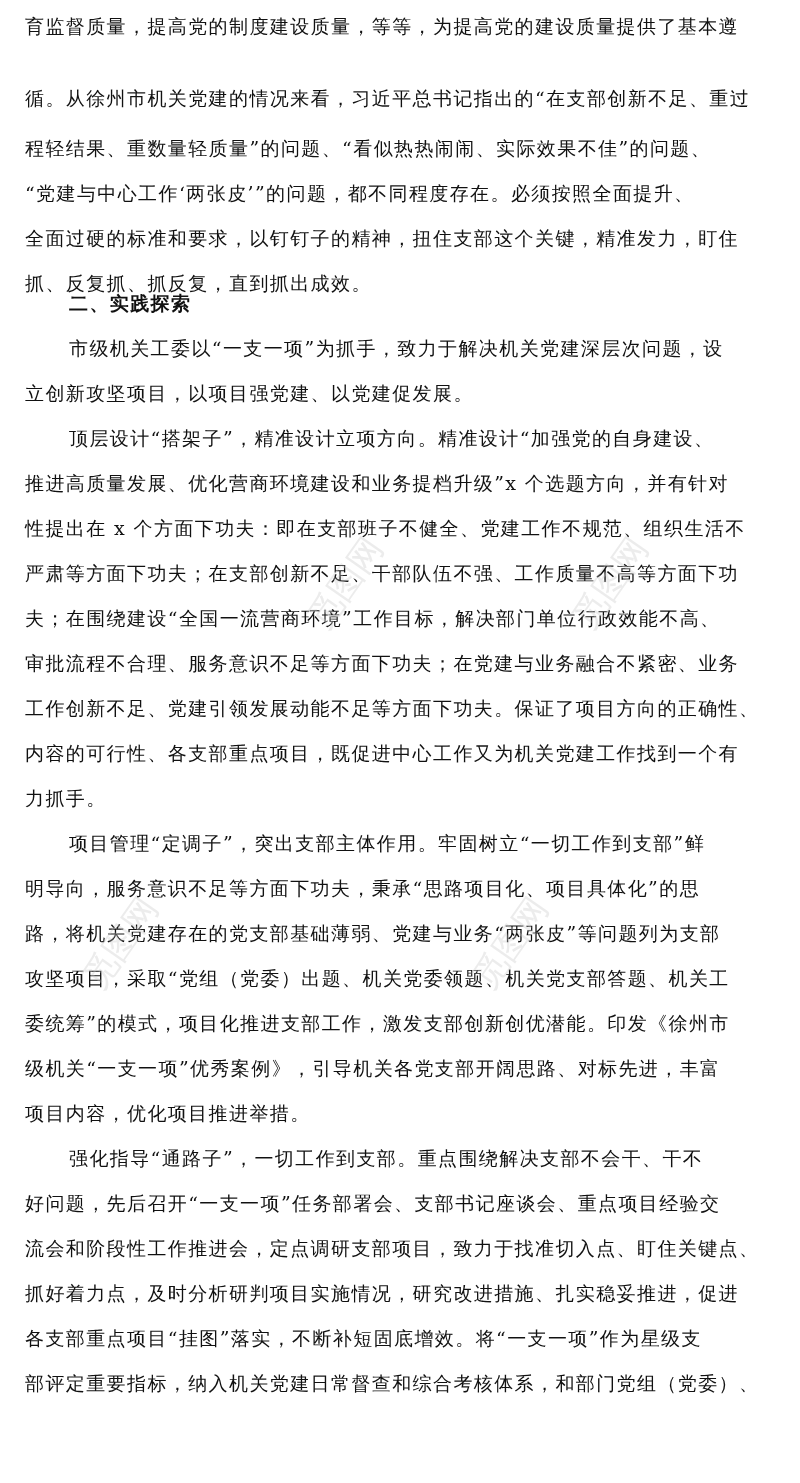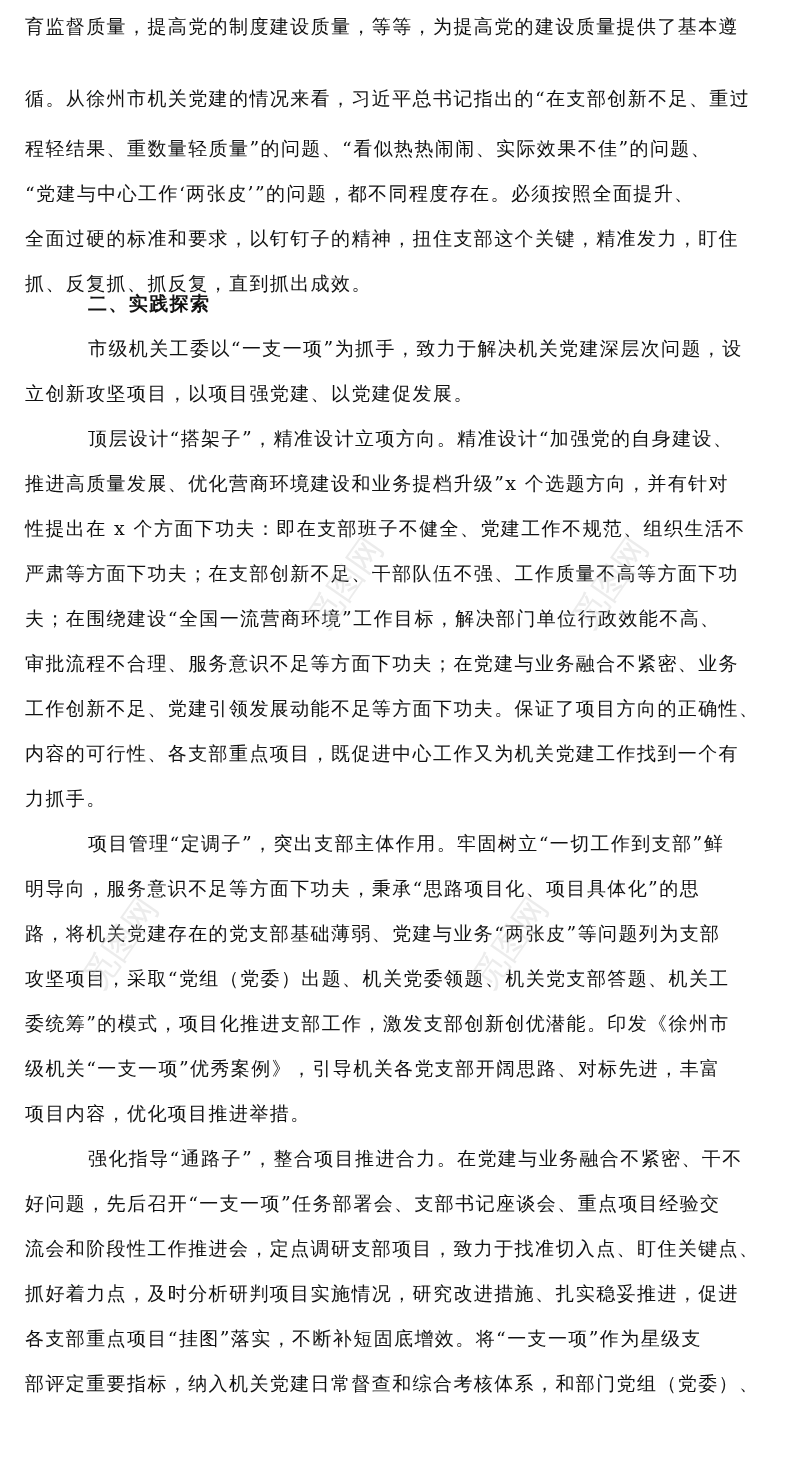--- a/index.html
+++ b/index.html
@@ -4,21 +4,21 @@
   <style>
     html, body { margin: 0; padding: 0; background: #ffffff; }
     body { width: 800px; height: 1483px; position: relative; overflow: hidden; }
     .page { position: absolute; left: 0; top: 0; width: 800px; height: 1313px; background: #fff; padding-left: 41px; }
     .doc {
       position: absolute; left: 25px; top: 0; width: 752px;
       font-family: "DejaVu Serif", "Liberation Serif", serif;
       font-size: 19px; color: #111; letter-spacing: 1.4px;
     }
     .line { position: absolute; left: 0; white-space: nowrap; line-height: 26px; }
-    .line.indent { left: 44px; margin-left: 19px; }
+    .line.indent { left: 44px; }
     .heading { font-weight: bold; }
     .watermark {
       position: absolute; color: rgba(200,200,200,0.35);
       font-family: "DejaVu Sans", sans-serif; font-size: 34px;
       transform: rotate(-55deg); pointer-events: none; white-space: nowrap;
     }
     .remaining-banner {
       position: absolute; left: 0; width: 800px; top: 1385px; text-align: center;
       font-family: "DejaVu Sans", "Liberation Sans", sans-serif; font-weight: bold;
       font-size: 38px; color: #a5a5a5; letter-spacing: 1px;
@@ -49,21 +49,21 @@
       <div class="line" style="top: 695px;">工作创新不足、党建引领发展动能不足等方面下功夫。保证了项目方向的正确性、</div>
       <div class="line" style="top: 740px;">内容的可行性、各支部重点项目，既促进中心工作又为机关党建工作找到一个有</div>
       <div class="line" style="top: 785px;">力抓手。</div>
       <div class="line indent" style="top: 830px;">项目管理“定调子”，突出支部主体作用。牢固树立“一切工作到支部”鲜</div>
       <div class="line" style="top: 875px;">明导向，服务意识不足等方面下功夫，秉承“思路项目化、项目具体化”的思</div>
       <div class="line" style="top: 920px;">路，将机关党建存在的党支部基础薄弱、党建与业务“两张皮”等问题列为支部</div>
       <div class="line" style="top: 965px;">攻坚项目，采取“党组（党委）出题、机关党委领题、机关党支部答题、机关工</div>
       <div class="line" style="top: 1010px;">委统筹”的模式，项目化推进支部工作，激发支部创新创优潜能。印发《徐州市</div>
       <div class="line" style="top: 1055px;">级机关“一支一项”优秀案例》，引导机关各党支部开阔思路、对标先进，丰富</div>
       <div class="line" style="top: 1100px;">项目内容，优化项目推进举措。</div>
-      <div class="line indent" style="top: 1145px;">强化指导“通路子”，整合项目推进合力。在党建与业务融合不紧密、干不</div>
+      <div class="line indent" style="top: 1145px;">强化指导“通路子”，一切工作到支部。重点围绕解决支部不会干、干不</div>
       <div class="line" style="top: 1190px;">好问题，先后召开“一支一项”任务部署会、支部书记座谈会、重点项目经验交</div>
       <div class="line" style="top: 1235px;">流会和阶段性工作推进会，定点调研支部项目，致力于找准切入点、盯住关键点、</div>
       <div class="line" style="top: 1280px;">抓好着力点，及时分析研判项目实施情况，研究改进措施、扎实稳妥推进，促进</div>
       <div class="line" style="top: 1325px;">各支部重点项目“挂图”落实，不断补短固底增效。将“一支一项”作为星级支</div>
       <div class="line" style="top: 1370px;">部评定重要指标，纳入机关党建日常督查和综合考核体系，和部门党组（党委）、</div>
     </div>
 
   <div class="watermark" style="left:295px; top:560px;">觅图网</div>
   <div class="watermark" style="left:560px; top:560px;">觅图网</div>
   <div class="watermark" style="left:70px; top:920px;">觅图网</div>

